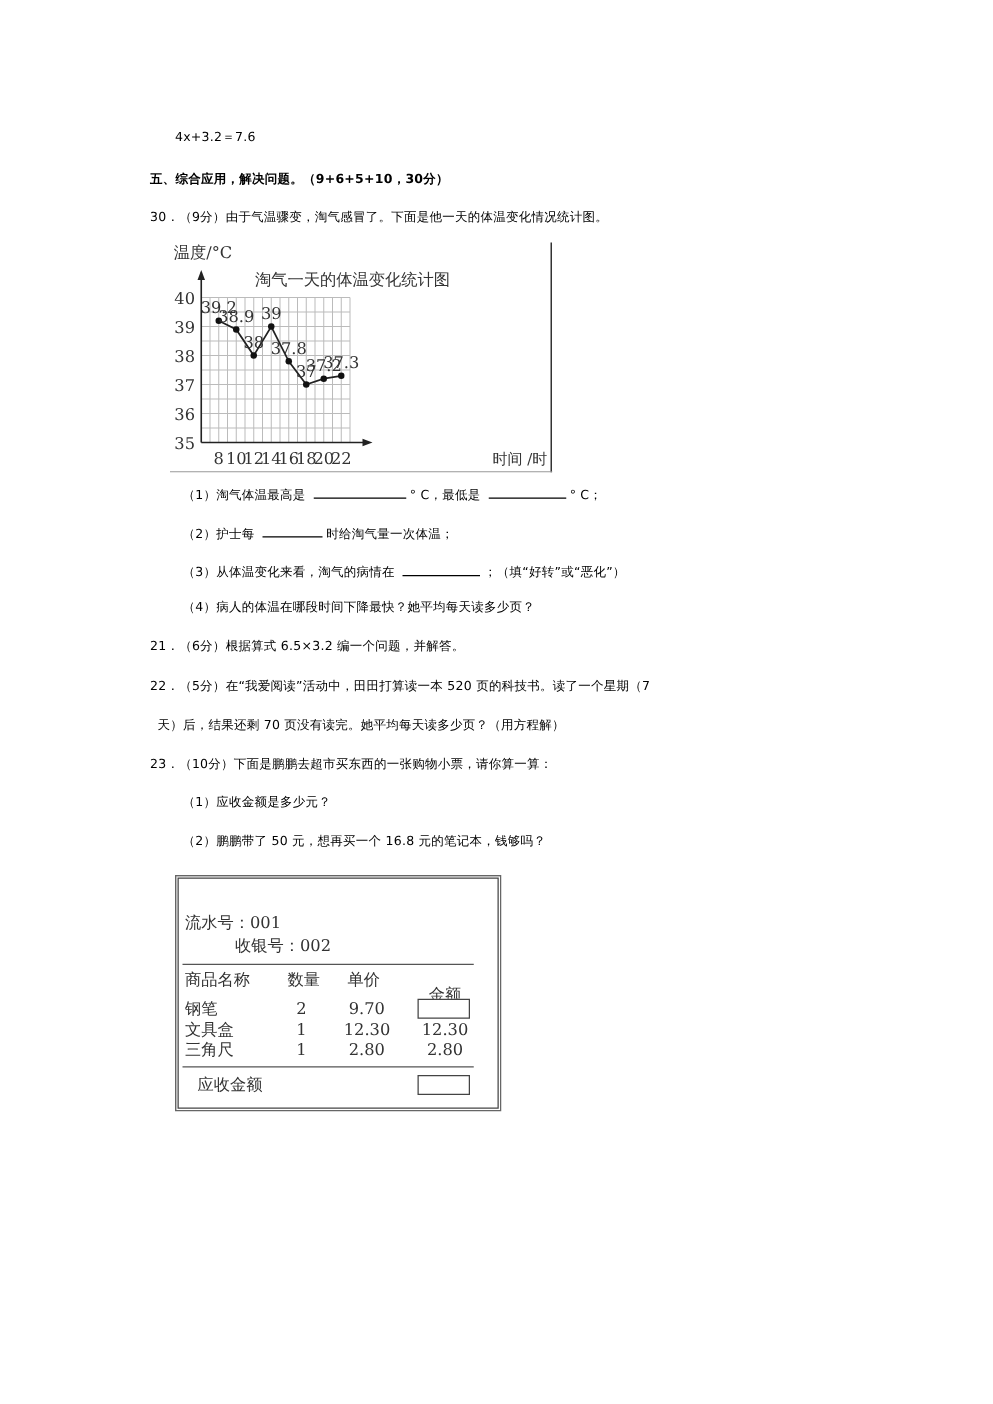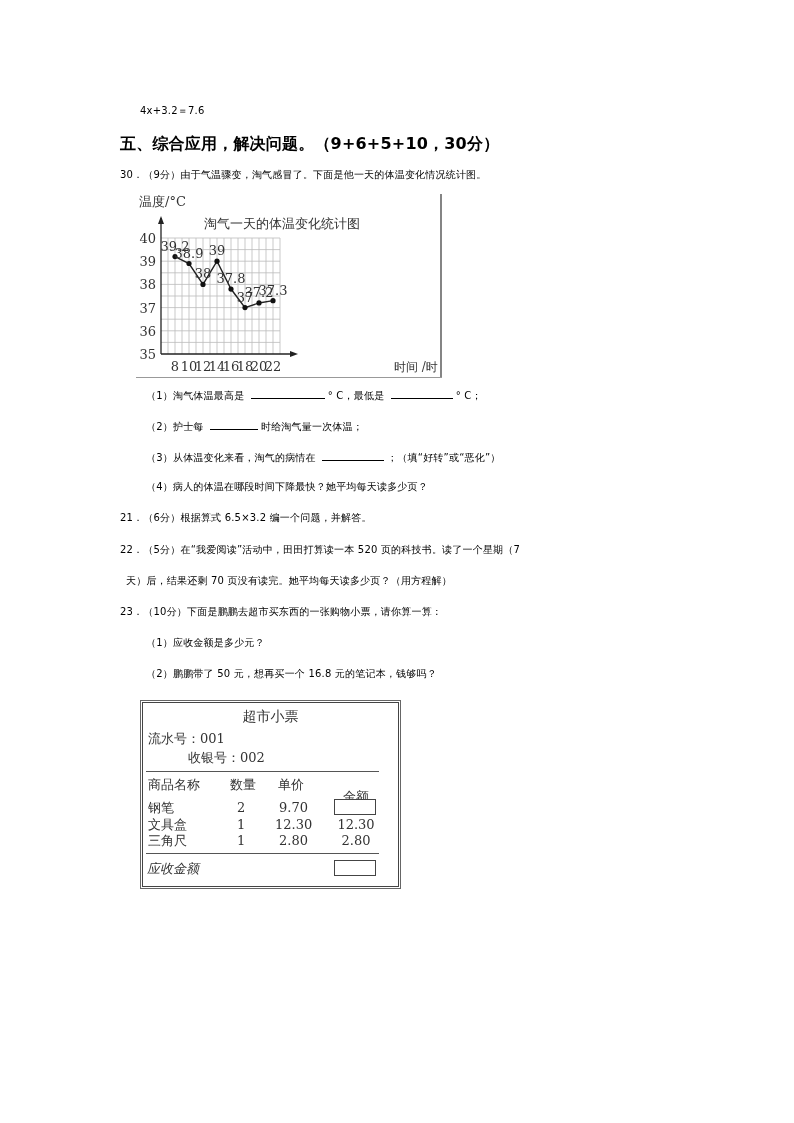--- a/index.html
+++ b/index.html
@@ -20,21 +20,21 @@
     #ticket .hr { position: absolute; left: 5px; right: 21px; height: 1px; background: #555; }
     #ticket .box { position: absolute; width: 40px; height: 14px; border: 1px solid #444; background: #fff; }
   </style>
 </head>
 <body>
 
 <div class="line" style="left:140px; top:103px;">
   <span>4x+3.2＝7.6</span>
 </div>
 
-<div class="line bold" style="left:120px; top:136px; font-size:16px;">五、综合应用，解决问题。（9+6+5+10，30分）</div>
+<div class="line bold" style="left:120px; top:136px; font-size:10px;">五、综合应用，解决问题。（9+6+5+10，30分）</div>
 
 <div class="line" style="left:120px; top:167px;">
   <span>30．</span><span>（9分）</span><span>由于气温骤变，淘气感冒了。下面是他一天的体温变化情况统计图。</span>
 </div>
 
 <div id="chart">
   <svg id="chart-svg" width="306" height="188" viewBox="0 0 306 188">
       <line x1="305" y1="4" x2="305" y2="188" stroke="#333" stroke-width="1.2"></line>
       <line x1="0" y1="187.5" x2="306" y2="187.5" stroke="#999" stroke-width="1"></line>
       <line x1="25" y1="152.4" x2="144" y2="152.4" stroke="#bbb" stroke-width="0.8"></line>
@@ -135,21 +135,20 @@
   <span>23．</span><span>（10分）</span><span>下面是鹏鹏去超市买东西的一张购物小票，请你算一算：</span>
 </div>
 <div class="line" style="left:146px; top:635px;">
   <span>（1）</span><span>应收金额是多少元？</span>
 </div>
 <div class="line" style="left:146px; top:666px;">
   <span>（2）</span><span>鹏鹏带了 50 元，想再买一个 16.8 元的笔记本，钱够吗？</span>
 </div>
 
 <div id="ticket">
-  <div class="t" style="left:0; right:0; top:8px; text-align:center; font-size:14px;">超市小票</div>
   <div class="t" style="left:7px; top:30px;">流水号：001</div>
   <div class="t" style="left:7px; top:49px;padding-left:40px;">收银号：002</div>
   <div class="hr" style="top:70px;"></div>
 
   <div class="t" style="left:7px; top:76px;">商品名称</div>
   <div class="t" style="left:89px; top:76px;">数量</div>
   <div class="t" style="left:137px; top:76px;">单价</div>
   <div class="t" style="left:190px; width:50px; text-align:center; top:88px;">金额</div>
 
   <div class="t" style="left:7px; top:99px;">钢笔</div>
@@ -161,15 +160,15 @@
   <div class="t" style="left:96px; top:116px;">1</div>
   <div class="t" style="left:134px; top:116px;">12.30</div>
   <div class="t" style="left:190px; width:50px; text-align:center; top:116px;">12.30</div>
 
   <div class="t" style="left:7px; top:132px;">三角尺</div>
   <div class="t" style="left:96px; top:132px;">1</div>
   <div class="t" style="left:138px; top:132px;">2.80</div>
   <div class="t" style="left:190px; width:50px; text-align:center; top:132px;">2.80</div>
 
   <div class="hr" style="top:152px;"></div>
-  <div class="t" style="left:6px; top:160px;font-style:italic;">应收金额</div>
+  <div class="t" style="left:17px; top:160px;">应收金额</div>
   <div class="box" style="left:193px; top:159px;"></div>
 </div>
 
 </body></html>

